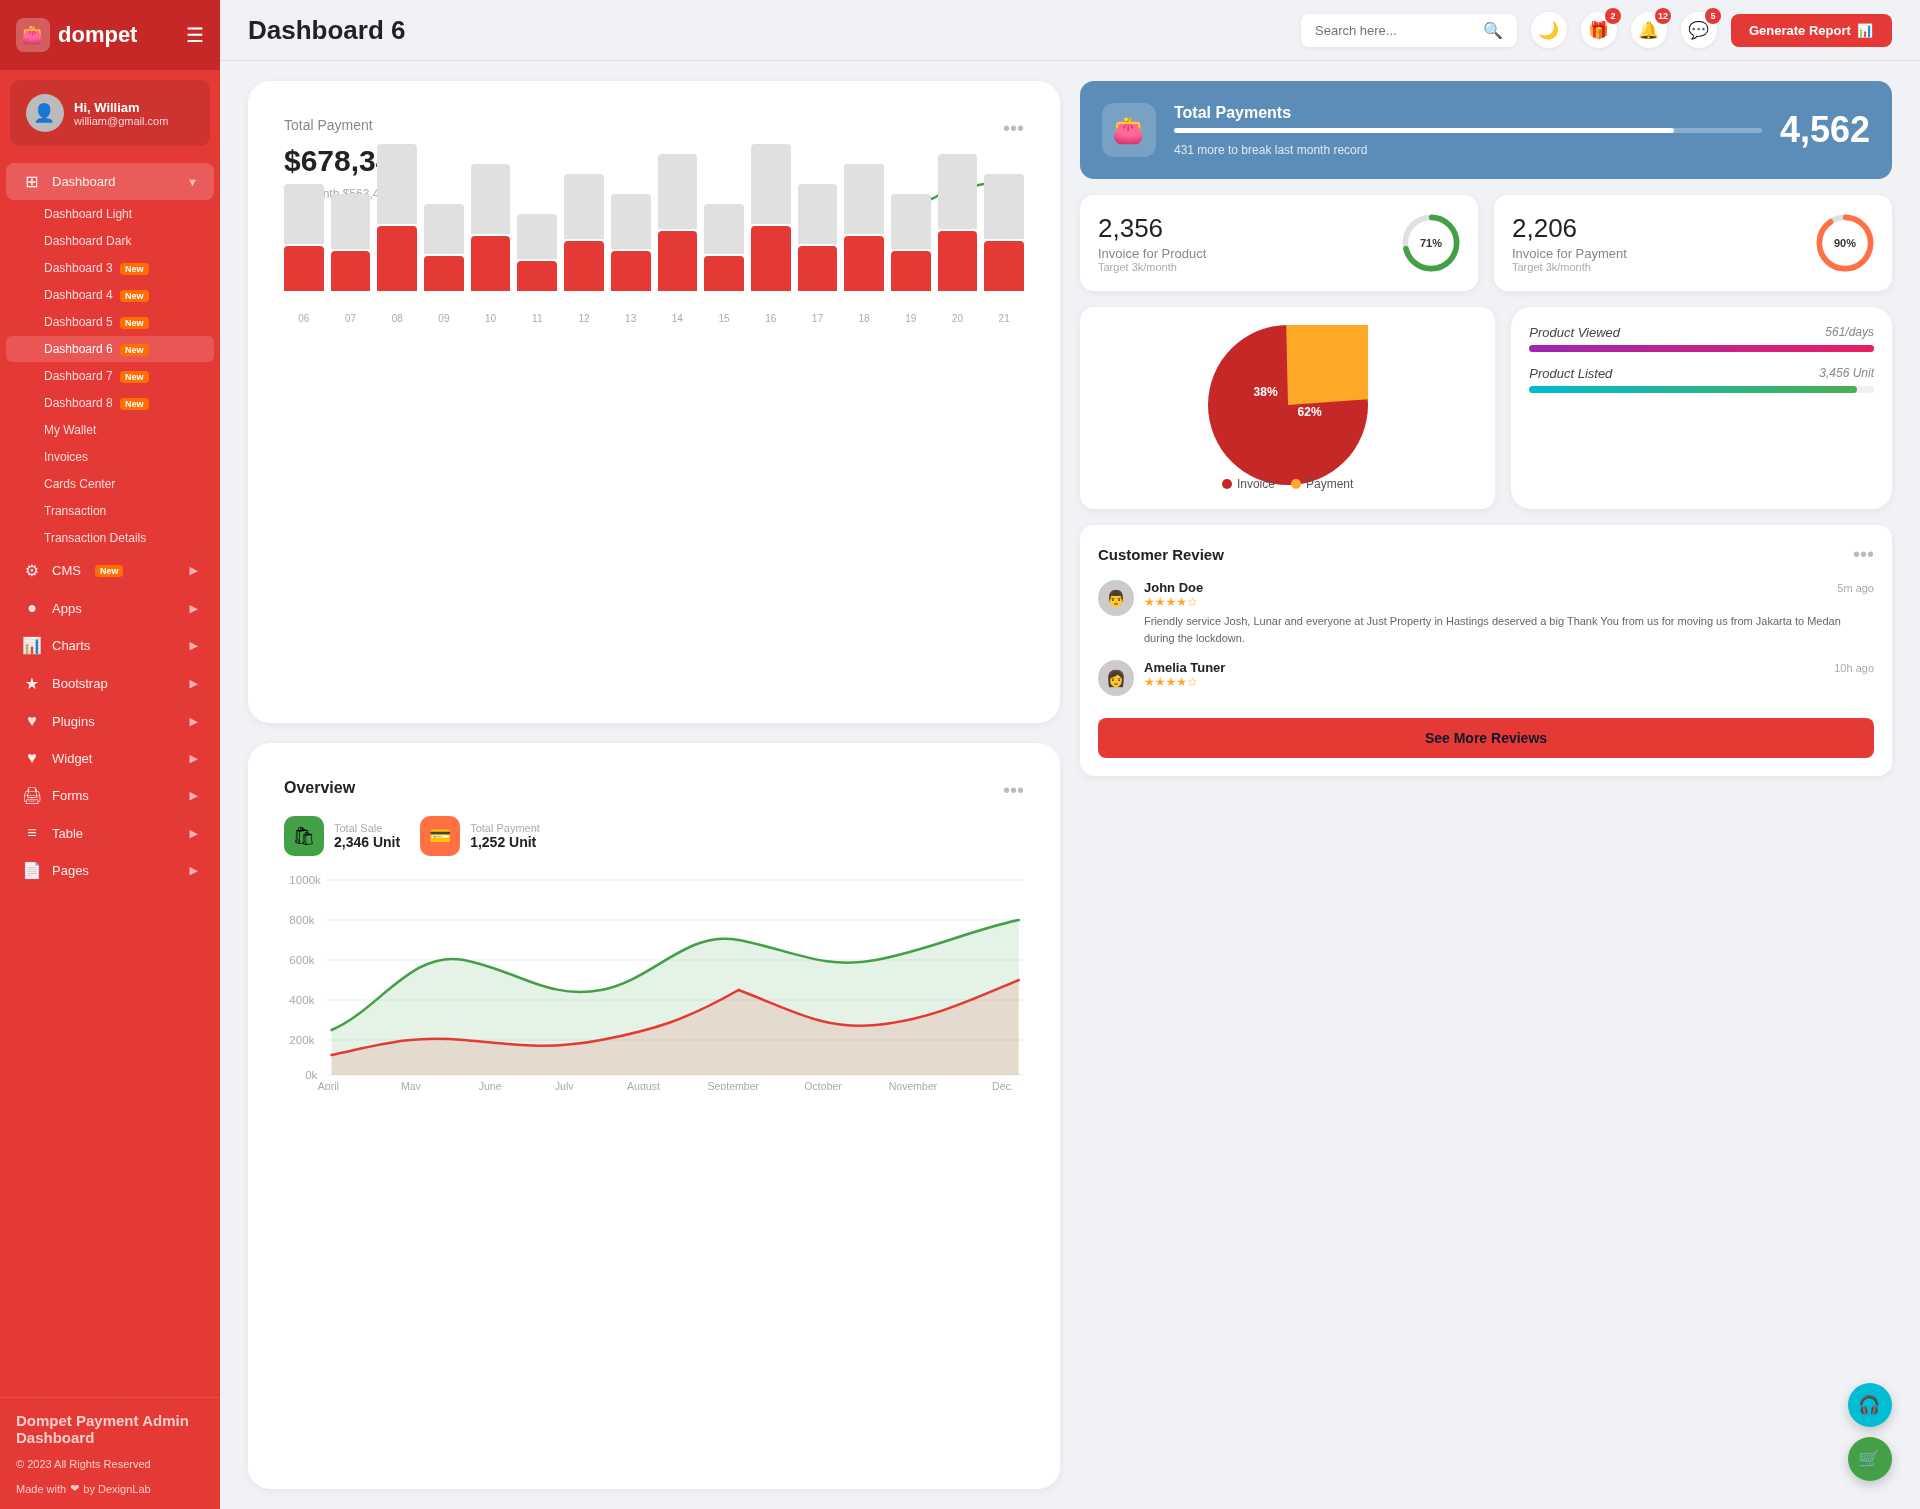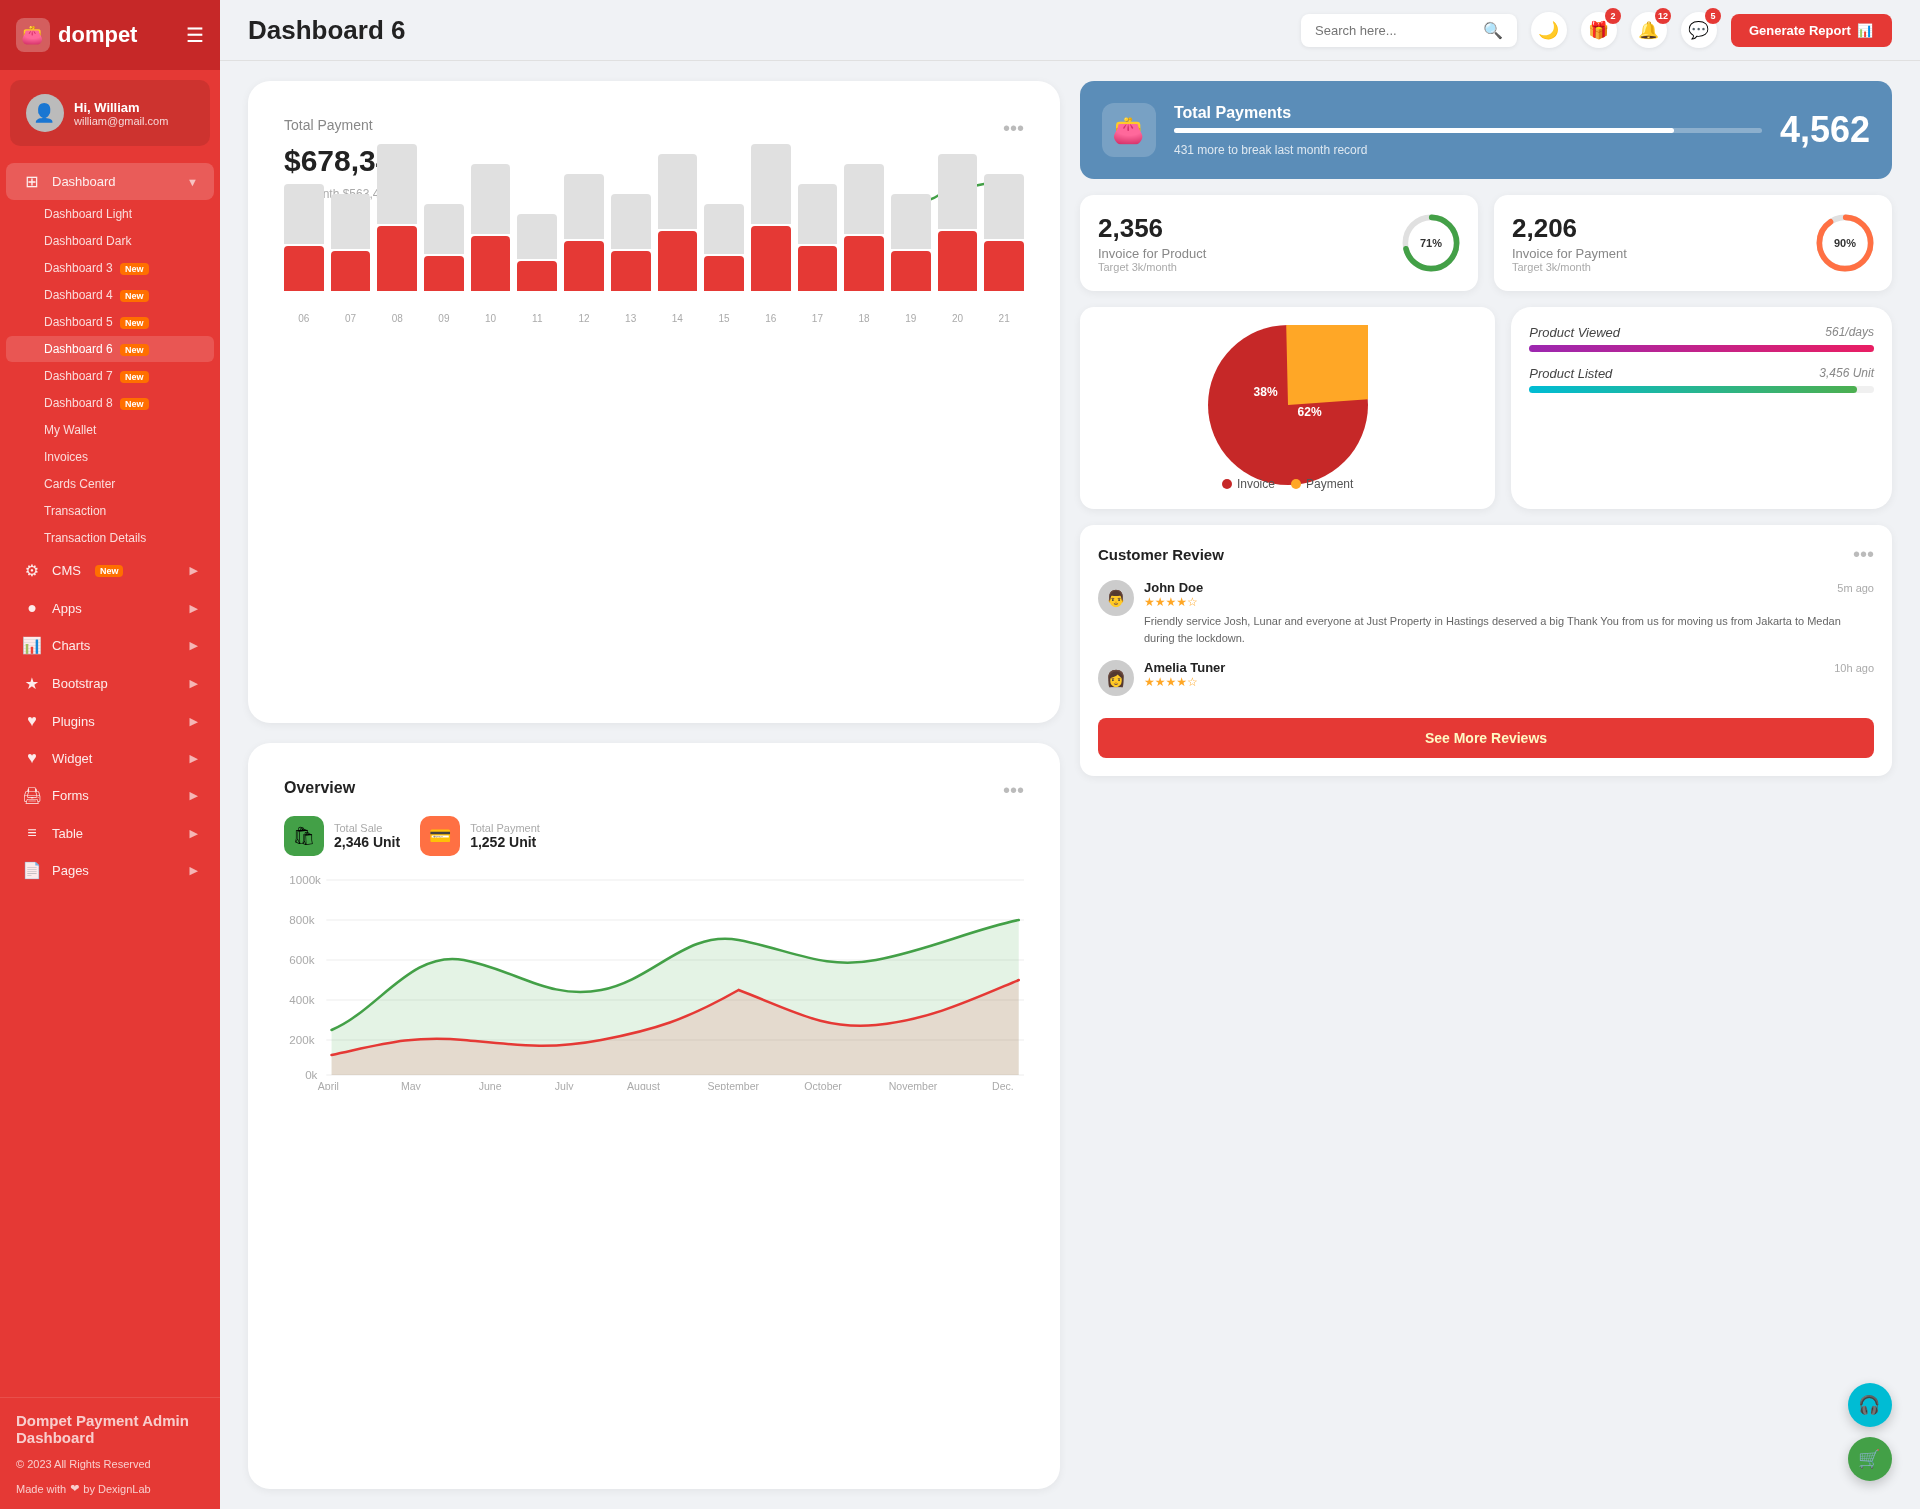--- a/index.html
+++ b/index.html
@@ -239,21 +239,21 @@
     .card-blue-progress {
       height: 5px; background: rgba(255,255,255,0.3); border-radius: 3px; margin-top: 6px;
     }
     .card-blue-progress-fill { height: 5px; background: #fff; border-radius: 3px; width: 85%; }
     .card-blue-num { font-size: 36px; font-weight: 800; }
 
     
     .invoice-row { display: flex; gap: 16px; }
     .invoice-card { flex: 1; background: #fff; border-radius: 14px; padding: 18px; box-shadow: 0 2px 8px rgba(0,0,0,0.06); display: flex; align-items: center; gap: 14px; }
     .invoice-body { flex: 1; }
-    .invoice-num { font-size: 26px; font-weight: 700; color: #222; }
+    .invoice-num { font-size: 26px; font-weight: 400; color: #222; }
     .invoice-label { font-size: 13px; color: #888; margin-top: 2px; }
     .invoice-target { font-size: 11px; color: #aaa; }
 
     
     .donut { position: relative; width: 58px; height: 58px; }
     .donut svg { width: 58px; height: 58px; }
     .donut-label {
       position: absolute; top: 50%; left: 50%; transform: translate(-50%, -50%);
       font-size: 11px; font-weight: 700; color: #333;
     }
@@ -295,21 +295,21 @@
     .review-item { display: flex; gap: 10px; margin-bottom: 14px; }
     .review-avatar { width: 36px; height: 36px; border-radius: 50%; background: #ccc; overflow: hidden; display: flex; align-items: center; justify-content: center; font-size: 16px; }
     .review-body { flex: 1; }
     .review-name { font-weight: 700; font-size: 13px; color: #222; }
     .review-stars { color: #ffa726; font-size: 12px; }
     .review-text { font-size: 11px; color: #666; margin-top: 4px; line-height: 1.5; }
     .review-time { font-size: 11px; color: #aaa; margin-left: auto; white-space: nowrap; }
     .btn-more-reviews {
       width: 100%;
       background: #e53935;
-      color: #fef9c3;
+      color: #0f172a;
       border: none;
       border-radius: 8px;
       padding: 12px;
       font-size: 14px;
       font-weight: 600;
       cursor: pointer;
       margin-top: 8px;
     }
 
     

